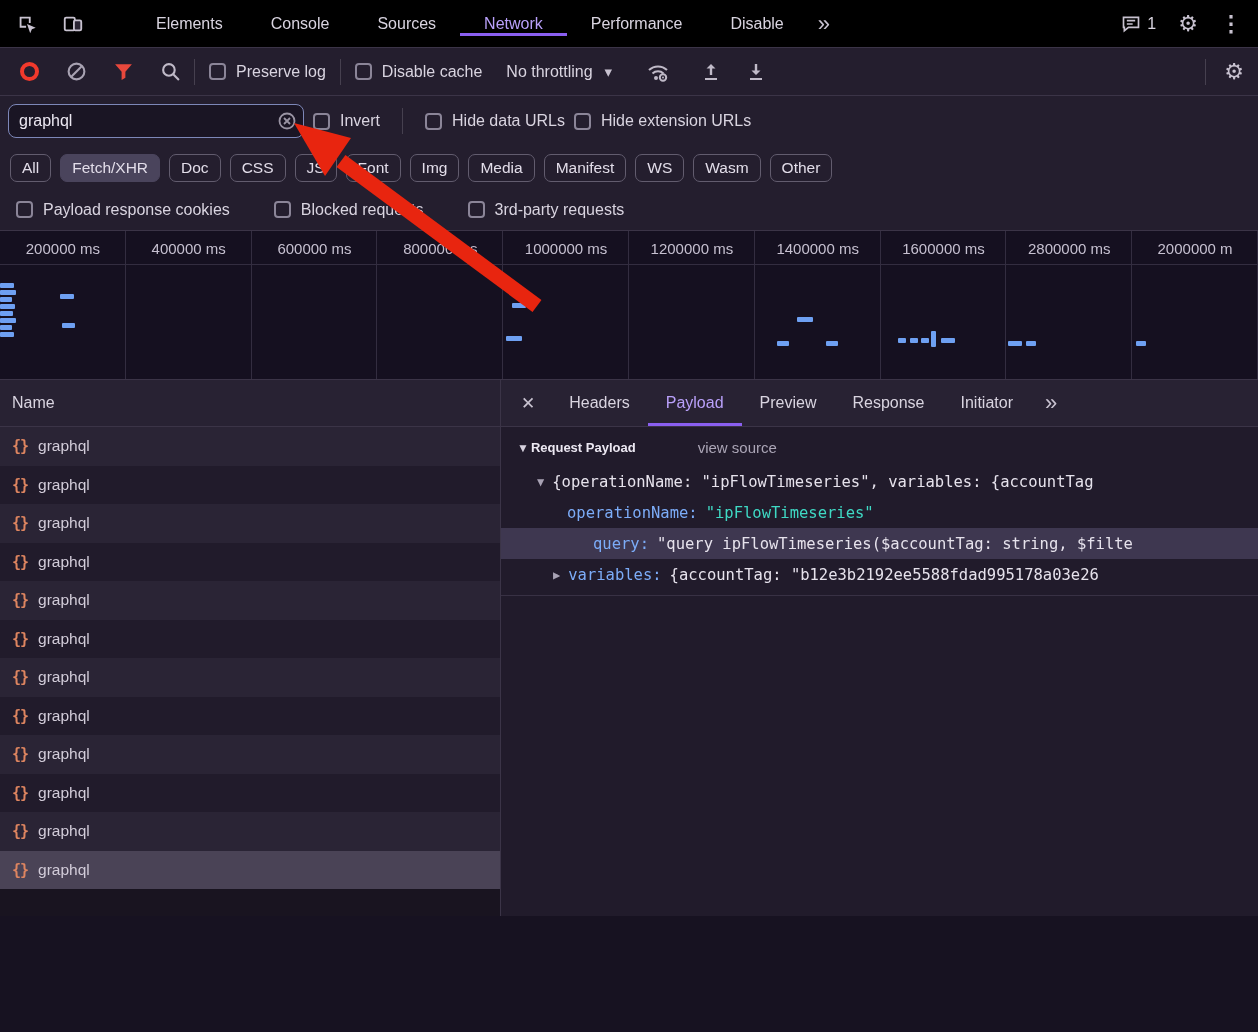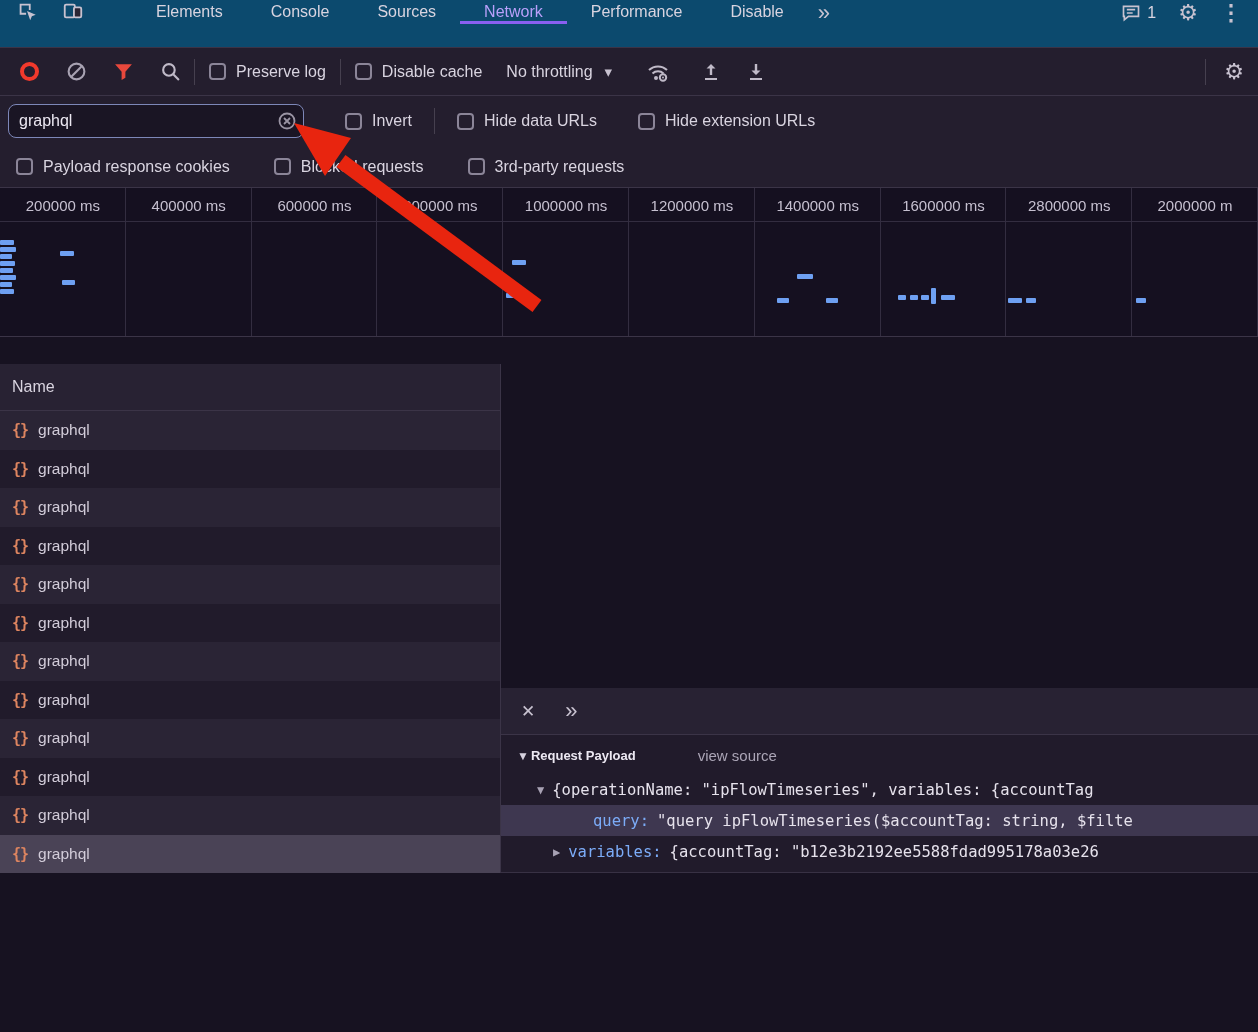--- a/index.html
+++ b/index.html
@@ -4,22 +4,22 @@
 <style>
   * { box-sizing: border-box; margin: 0; padding: 0; }
   html,body { background:#0f0b16; }
   body { font-family:"Liberation Sans", sans-serif; }
   #app { position:relative; width:1258px; height:1032px; overflow:hidden;
          background:#171221; color:#d9d4e0; font-size:16px; }
 
   .vdiv { width:1px; height:26px; background:#46404f; display:inline-block; flex:0 0 1px; }
 
   
-  .tabbar { height:48px; background:#0c4a6e; border-bottom:1px solid #3b3447;
-            display:flex; align-items:flex-start; }
+  .tabbar { height:48px; background:#000000; border-bottom:1px solid #3b3447;
+            display:flex; align-items:center; }
   .tab-icons { display:flex; align-items:center; gap:24px; padding:0 14px 0 16px; }
   .icon-btn { display:flex; align-items:center; justify-content:center; cursor:pointer; }
   .top-tabs { display:flex; align-items:stretch; margin-left:34px; }
   .top-tab { display:flex; align-items:center; padding:0 24px; color:#d9d4e0;
              border-bottom:3px solid transparent; padding-top:3px; cursor:pointer; }
   .top-tab.active { color:#b9a0fa; border-bottom-color:#8a5ff0; }
   .more-glyph { font-size:22px; color:#c8c2d0; padding:0 10px; display:flex; align-items:center; }
   .tabbar-right { margin-left:auto; display:flex; align-items:center; gap:22px; padding-right:16px; }
   .msg-group { display:flex; align-items:center; gap:6px; }
   .glyph-gear { font-size:22px; color:#c8c2d0; }
@@ -39,21 +39,21 @@
   .caret { font-size:15px; color:#c8c2d0; }
   .toolbar-right { margin-left:auto; display:flex; align-items:center; gap:18px; }
 
   
   .filter-row { height:50px; background:#241e2e; display:flex; align-items:center; padding:0 8px; }
   .filter-box { position:relative; width:296px; height:34px; flex:0 0 auto; }
   .filter-input { width:100%; height:100%; background:#1a1524; border:1px solid #7d87b8;
                   border-radius:8px; color:#ece8f2; font-size:16px; padding:0 32px 0 10px;
                   font-family:"Liberation Sans", sans-serif; outline:none; }
   .filter-clear { position:absolute; right:8px; top:8px; cursor:pointer; }
-  .filter-row .cb-group { margin-left:41px; }
+  .filter-row .cb-group { margin-left:9px; }
   .filter-row .vdiv { margin-left:22px; }
   .filter-row .cb-group + .vdiv + .cb-group { margin-left:22px; }
 
   
   .chip-row { height:43px; background:#241e2e; display:flex; align-items:center; gap:9px; padding:0 10px; }
   .chip { border:1px solid #625c6e; border-radius:7px; padding:4px 11px; font-size:15.5px;
           color:#e2dde9; cursor:pointer; white-space:nowrap; }
   .chip.active { background:#4a445c; border-color:#4a445c; }
 
   
@@ -64,21 +64,21 @@
               border-bottom:1px solid #3b3447; overflow:hidden; }
   .tl-cols { position:absolute; inset:0; display:flex; }
   .tl-col { flex:1; border-right:1px solid #332d40; }
   .tl-labels { position:absolute; left:0; top:0; width:100%; height:34px; display:flex;
                border-bottom:1px solid #332d40; }
   .tl-label { flex:1; text-align:center; padding-top:9px; font-size:15px; color:#c6c0d0; white-space:nowrap; overflow:hidden; }
   .tl-bars { position:absolute; inset:0; }
   .tl-bar { position:absolute; background:#6ea0f2; border-radius:1px; }
 
   
-  .main { display:flex; height:536px;align-items:flex-end; }
+  .main { display:flex; height:536px; }
   .left-panel { width:501px; flex:0 0 501px; border-right:1px solid #3b3447; background:#191420;
                 display:flex; flex-direction:column; }
   .list-header { height:47px; flex:0 0 47px; background:#282233; border-bottom:1px solid #3b3447;
                  display:flex; align-items:center; padding-left:12px; color:#d9d4e0; }
   .req-list { flex:1; overflow:hidden; }
   .req-row { height:38.5px; display:flex; align-items:center; gap:10px; padding-left:12px;
              background:#2a2435; cursor:pointer; }
   .req-row.alt { background:#211b2b; }
   .req-row.selected { background:#4a4356; }
   .json-icon { font-family:"DejaVu Sans Mono", monospace; font-weight:bold; color:#de8560;
@@ -236,20 +236,34 @@
     <label class="cb-group">
       <span class="cb"></span>
       <span class="cb-label">Hide data URLs</span>
     </label>
     <label class="cb-group">
       <span class="cb"></span>
       <span class="cb-label">Hide extension URLs</span>
     </label>
   </div>
 
+  <div class="chip-row">
+      <div class="chip">All</div>
+      <div class="chip active">Fetch/XHR</div>
+      <div class="chip">Doc</div>
+      <div class="chip">CSS</div>
+      <div class="chip">JS</div>
+      <div class="chip">Font</div>
+      <div class="chip">Img</div>
+      <div class="chip">Media</div>
+      <div class="chip">Manifest</div>
+      <div class="chip">WS</div>
+      <div class="chip">Wasm</div>
+      <div class="chip">Other</div>
+    </div>
 
   <div class="blocked-row">
       <label class="cb-group">
         <span class="cb"></span>
         <span class="cb-label">Payload response cookies</span>
       </label>
       <label class="cb-group">
         <span class="cb"></span>
         <span class="cb-label">Blocked requests</span>
       </label>
@@ -365,34 +379,45 @@
           <div class="req-row alt selected">
             <span class="json-icon">{}</span>
             <span class="req-label">graphql</span>
           </div>
         </div>
     </div>
 
     <div class="right-panel">
       <div class="detail-tabbar">
         <span class="detail-close">✕</span>
+        <div class="detail-tabs">
+            <div class="detail-tab">Headers</div>
+            <div class="detail-tab active">Payload</div>
+            <div class="detail-tab">Preview</div>
+            <div class="detail-tab">Response</div>
+            <div class="detail-tab">Initiator</div>
+          </div>
         <span class="more-glyph">»</span>
       </div>
 
       <div class="payload">
         <div class="payload-head">
           <span class="payload-tri">▼</span>
           <span class="payload-title">Request Payload</span>
           <span class="view-source">view source</span>
         </div>
         <div class="tree">
           <div class="tree-line l1">
             <span class="tri">▼</span>
             <span class="v-plain">{operationName: "ipFlowTimeseries", variables: {accountTag</span>
           </div>
+          <div class="tree-line l2">
+            <span class="k">operationName:</span>
+            <span class="v-str">"ipFlowTimeseries"</span>
+          </div>
           <div class="tree-line l2 selected">
             <span class="k">query:</span>
             <span class="v-plain">"query ipFlowTimeseries($accountTag: string, $filte</span>
           </div>
           <div class="tree-line l3">
             <span class="tri">▶</span>
             <span class="k">variables:</span>
             <span class="v-plain">{accountTag: "b12e3b2192ee5588fdad995178a03e26</span>
           </div>
           <div class="tree-hr"></div>

